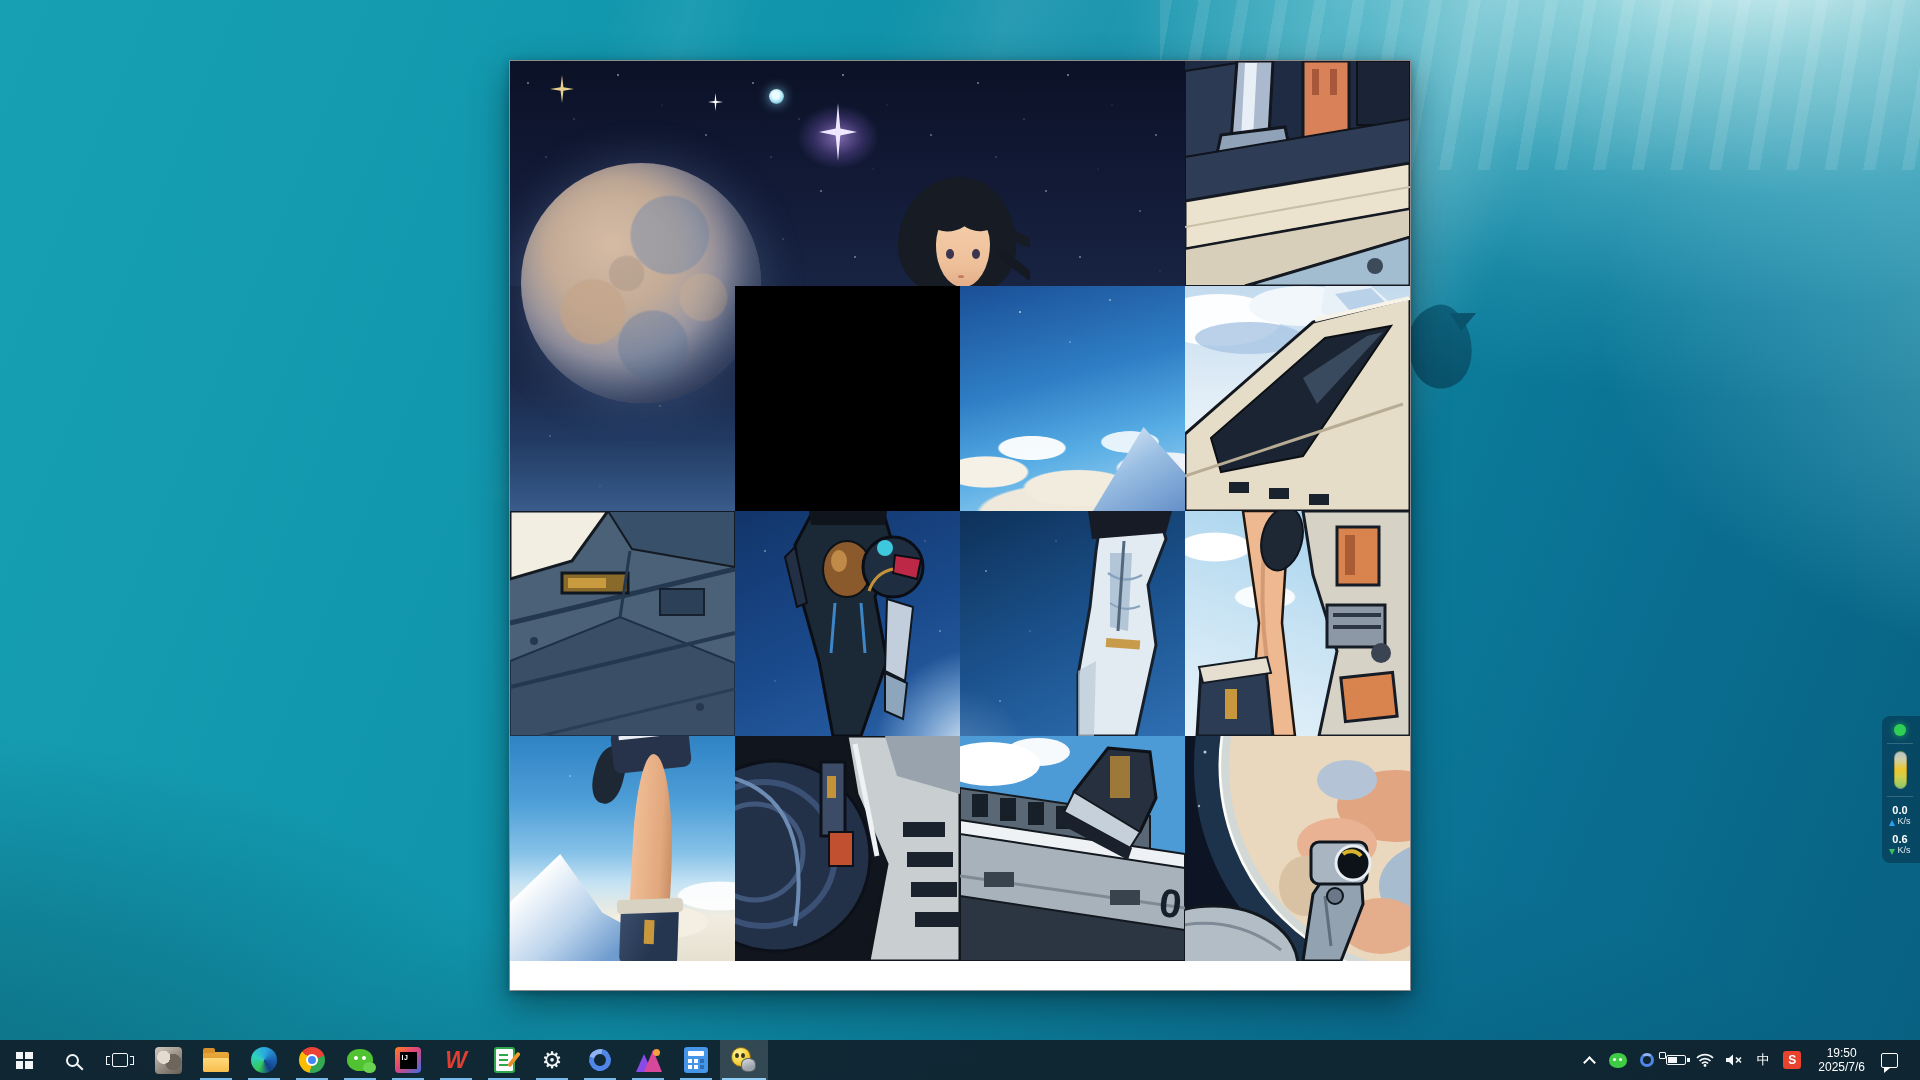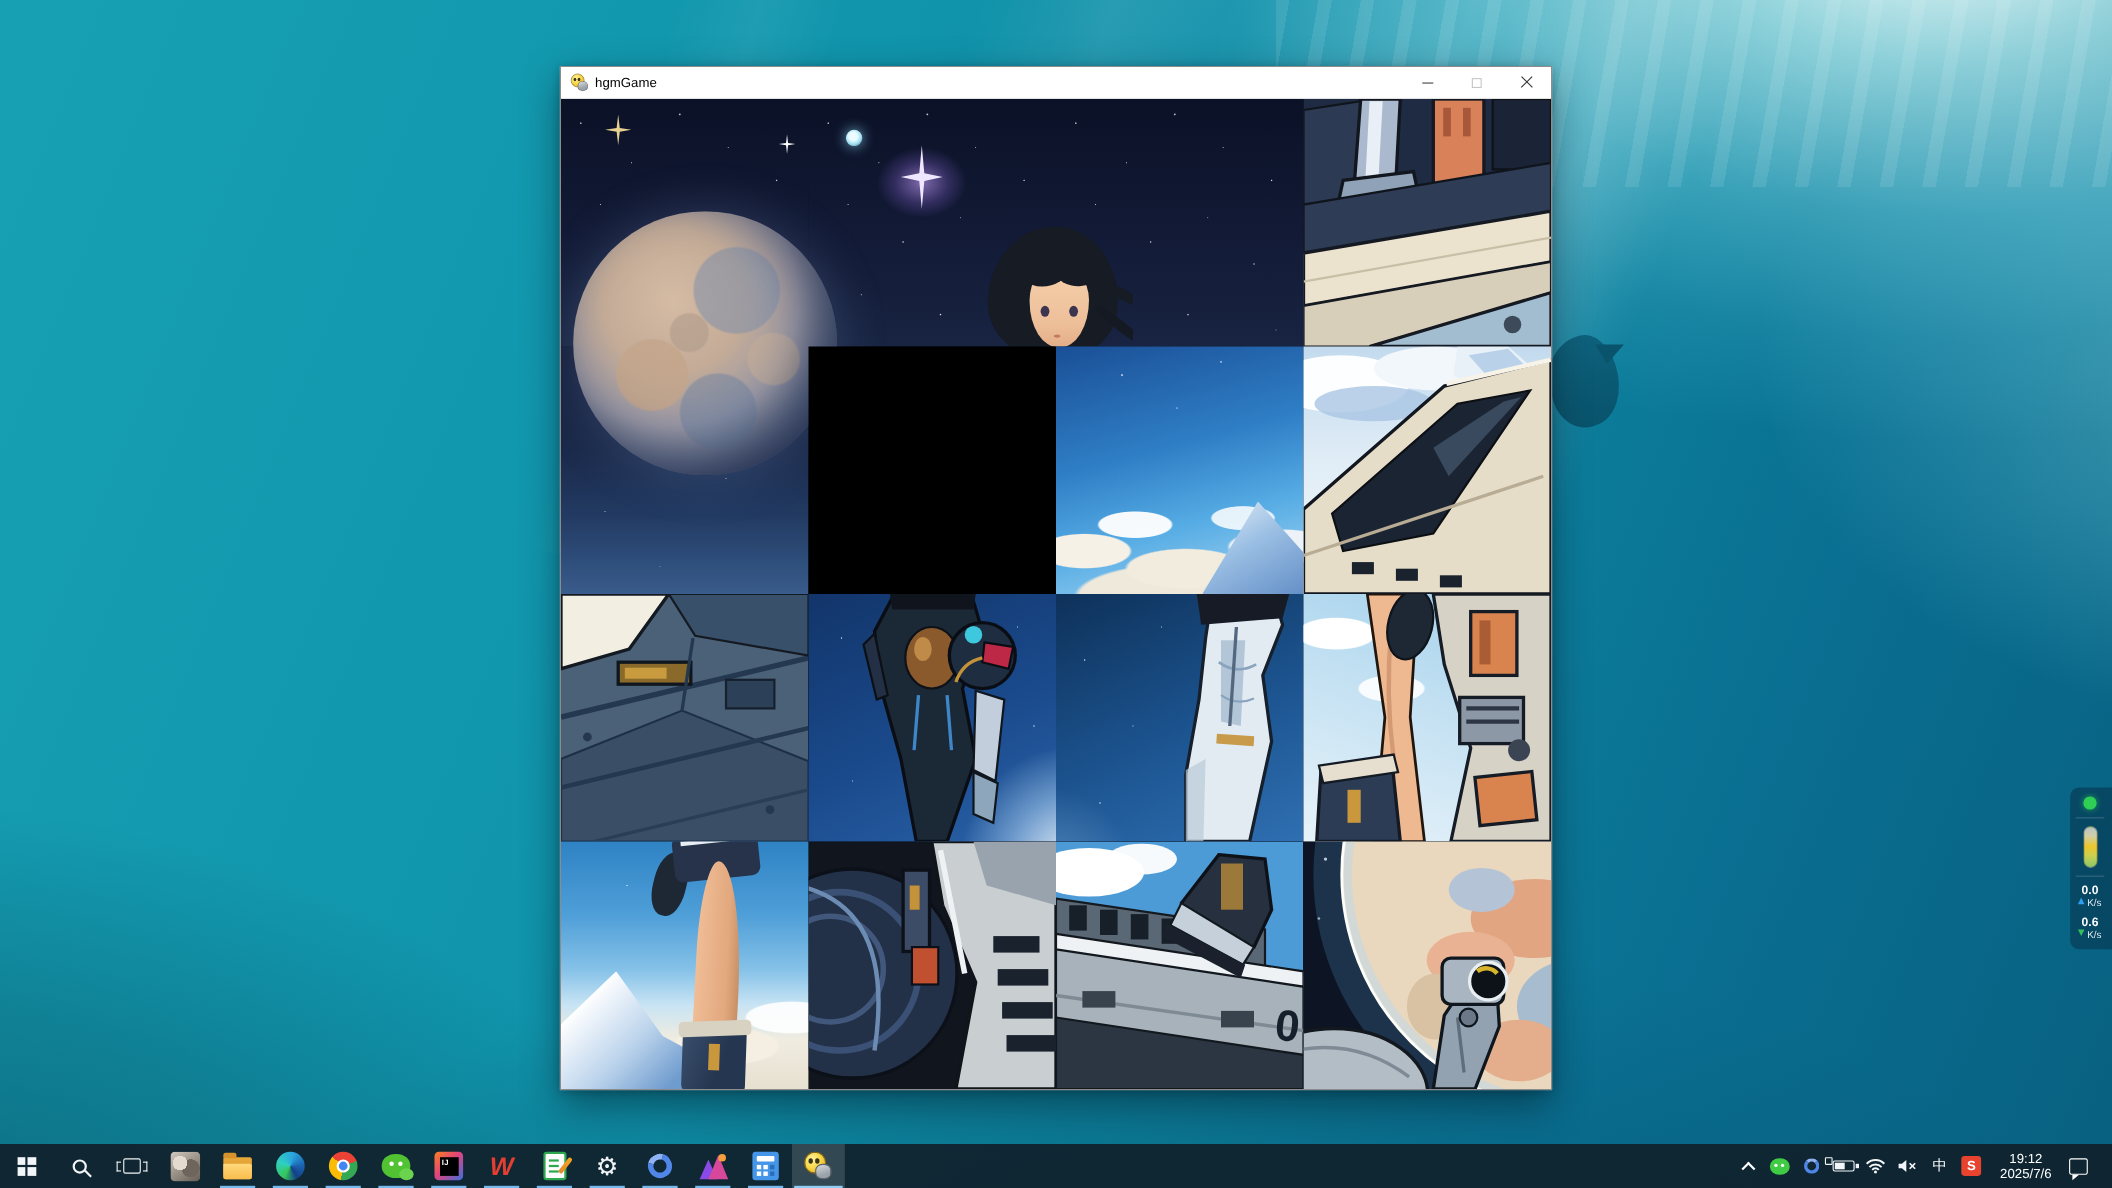--- a/index.html
+++ b/index.html
@@ -158,21 +158,21 @@
   .mouth{left:60px;top:98px;width:6px;height:3px;background:#c27b60;border-radius:50%}
 
   
   .netmon{position:absolute;right:0;top:716px;width:38px;padding:8px 2px 8px 0;z-index:6;
     background:rgba(6,50,72,.55);border-radius:8px 0 0 8px;display:flex;flex-direction:column;align-items:center;gap:7px}
   .nm-dot{width:12px;height:12px;border-radius:50%;background:#2ecf54;box-shadow:0 0 6px rgba(46,207,84,.7)}
   .nm-sep{width:26px;height:1px;background:rgba(255,255,255,.18)}
   .nm-cap{width:13px;height:38px;border-radius:7px;border:1px solid rgba(0,0,0,.25);
     background:linear-gradient(180deg,#b8c4c4 0%,#cfd0a8 22%,#ecc62e 48%,#cfd04e 70%,#8cc86c 100%)}
   .nm-num{font-size:11px;font-weight:bold;color:#fff;line-height:12px;text-align:center}
-  .nm-unit{font-size:9px;color:#dfe9ee;line-height:10px;display:flex;align-items:flex-start;gap:2px}
+  .nm-unit{font-size:9px;color:#dfe9ee;line-height:10px;display:flex;align-items:flex-end;gap:2px}
   .arr-up{width:0;height:0;border-left:3.5px solid transparent;border-right:3.5px solid transparent;border-bottom:6px solid #2f9df0}
   .arr-dn{width:0;height:0;border-left:3.5px solid transparent;border-right:3.5px solid transparent;border-top:6px solid #35c05c}
 
   
   .taskbar{position:absolute;left:0;right:0;bottom:0;height:40px;background:rgba(16,33,43,.92);display:flex;align-items:stretch;z-index:10}
   .tb{width:48px;display:flex;align-items:center;justify-content:center;position:relative;flex:0 0 auto}
   .tb.running::after{content:"";position:absolute;left:8px;right:8px;bottom:0;height:2px;background:#76b9ed}
   .tb.active{background:rgba(255,255,255,.15)}
   .tb.active::after{left:2px;right:2px;background:#8ecdf5}
   .tb-flex{flex:1}
@@ -246,37 +246,20 @@
   <div class="wallpaper">
     <div class="ray ray-d"></div>
     <div class="ray ray-a"></div>
     <div class="ray ray-b"></div>
     <div class="ray ray-c"></div>
     <div class="surface-glints"></div>
     <div class="shark"></div>
   </div>
 
   <div class="window">
-    <div class="titlebar">
-      <span class="py-i py-sm">
-          <i class="e1"></i>
-          <i class="e2"></i>
-        </span>
-      <span class="tb-title">hgmGame</span>
-      <span class="tb-spacer"></span>
-      <span class="wbtn">
-          <span class="g-min"></span>
-        </span>
-      <span class="wbtn">
-          <span class="g-max"></span>
-        </span>
-      <span class="wbtn">
-          <span class="g-close"></span>
-        </span>
-    </div>
 
     <div class="content">
 
       <div class="tile starbg z0 r0c0">
         <div class="sp sp-gold"></div>
         <div class="sp sp-white"></div>
       </div>
       <div class="tile starbg z0 r0c1">
         <div class="sp-cyan"></div>
         <div class="glow-purple"></div>
@@ -606,21 +589,21 @@
           <line x1="16" y1="4.5" x2="11" y2="9.5" stroke="#f2f6f8" stroke-width="1.6"></line>
         </svg>
       </span>
       <span class="tri">
           <span class="ime">中</span>
         </span>
       <span class="tri">
           <span class="sogou">S</span>
         </span>
       <span class="clock">
-        <span>19:12</span>
+        <span>19:50</span>
         <span>2025/7/6</span>
       </span>
       <span class="tri">
           <span class="ac"></span>
         </span>
       <span class="sd-edge"></span>
     </div>
   </div>
 </div>
 

